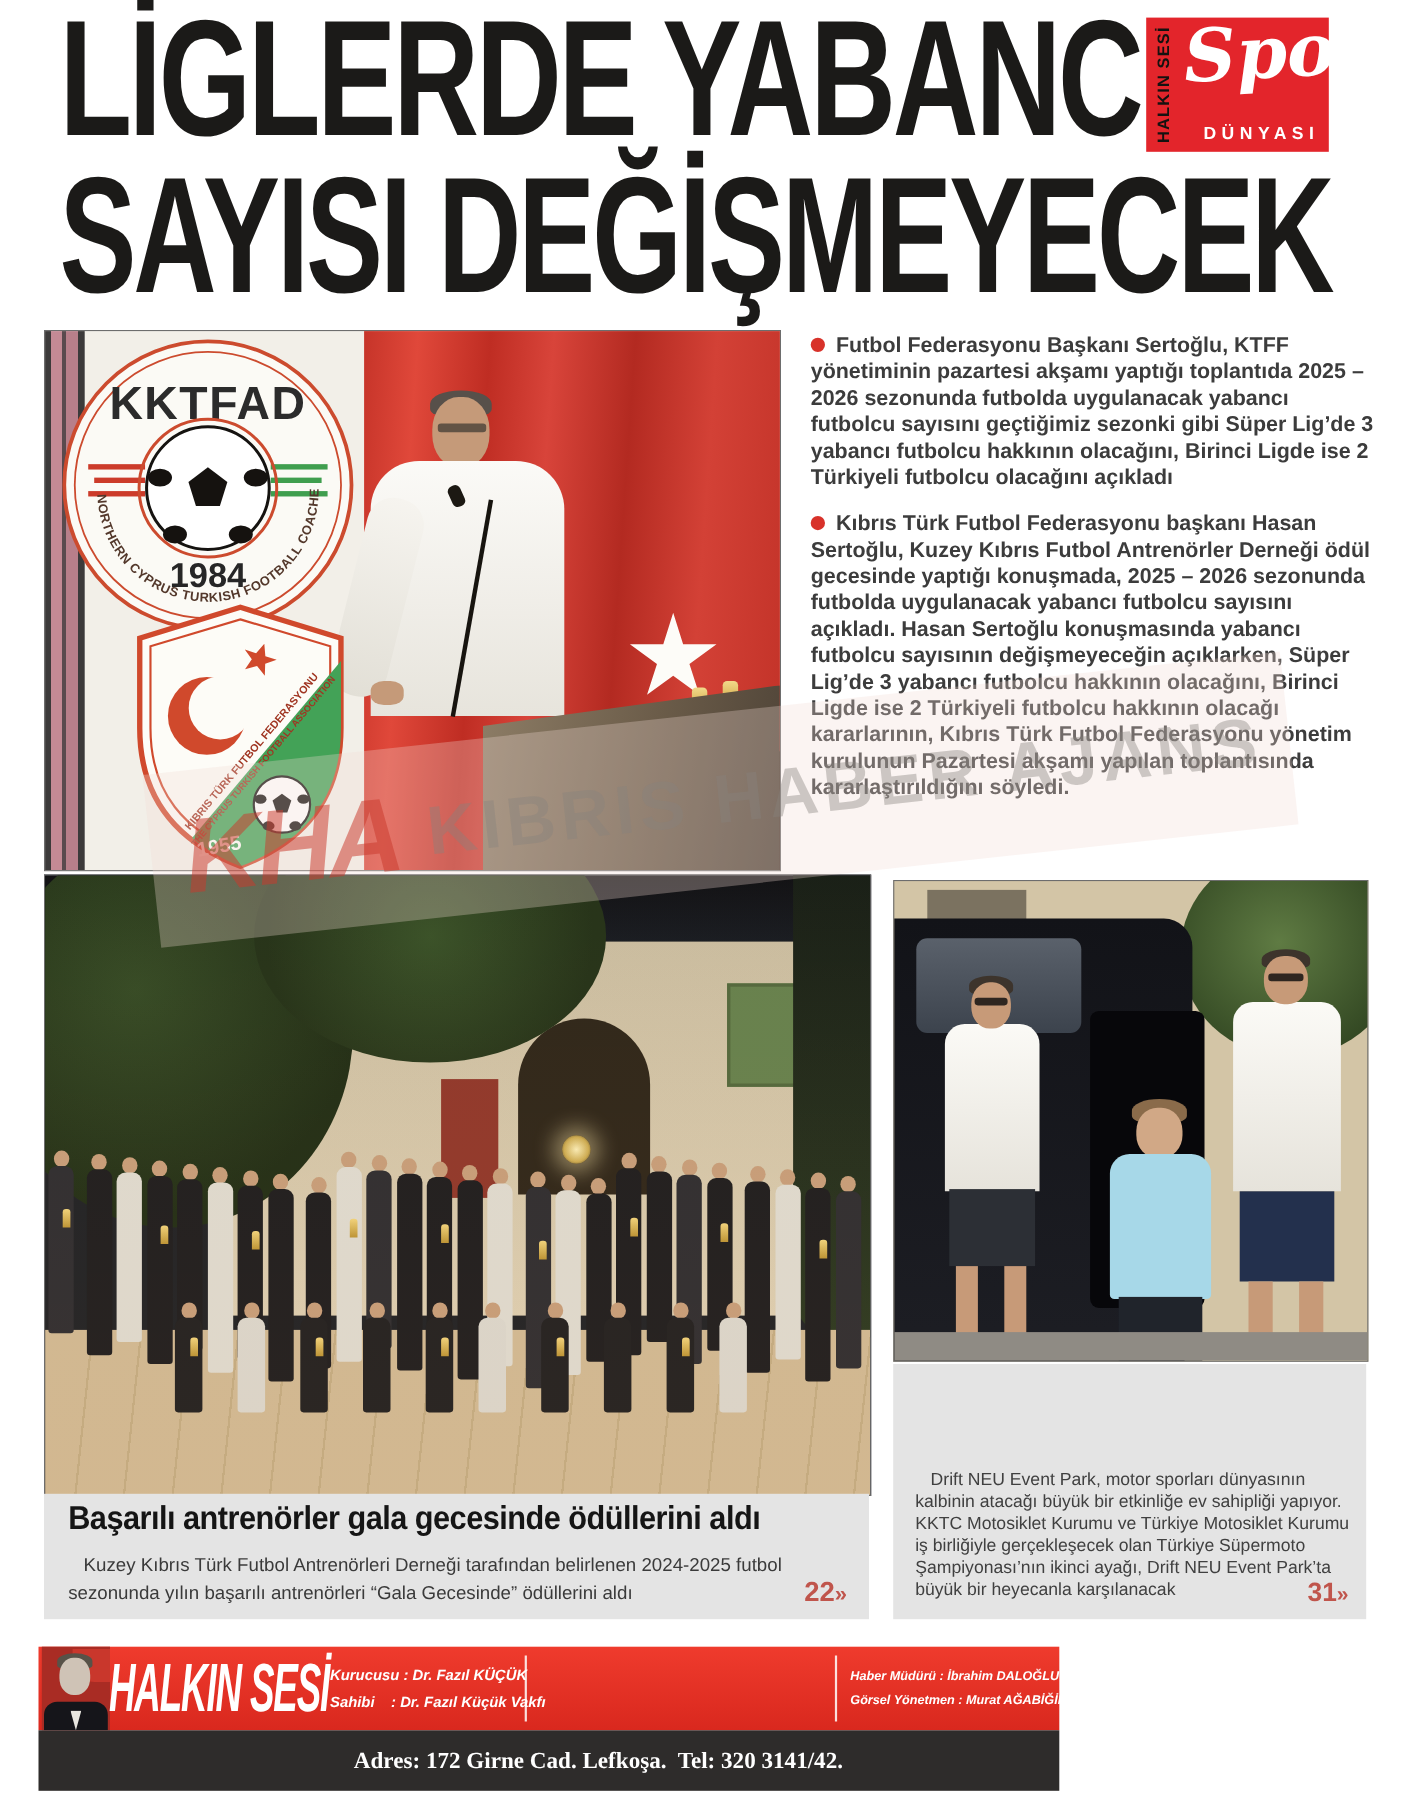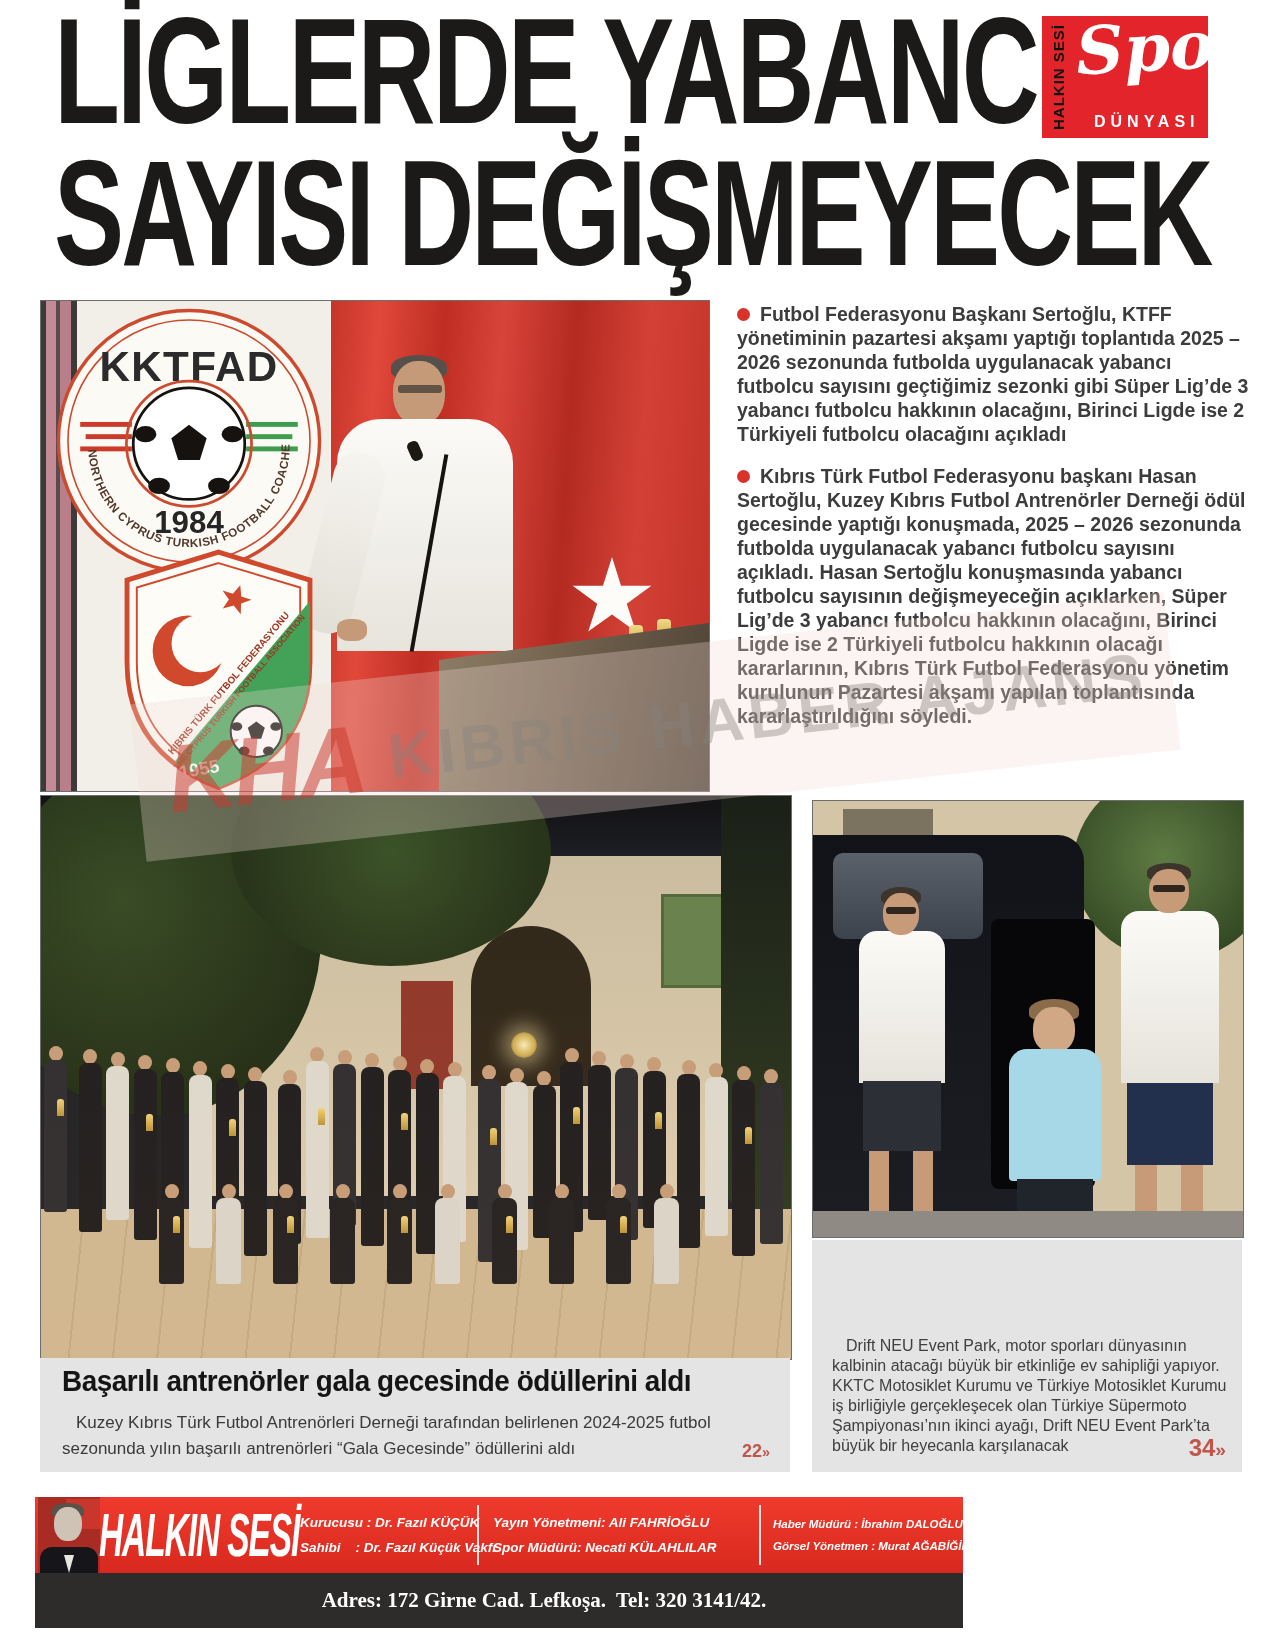--- a/index.html
+++ b/index.html
@@ -85,21 +85,21 @@
   .fig-trophy{position:absolute;left:55%;top:32%;width:7px;height:17px;border-radius:3px 3px 0 0;
      background:linear-gradient(#f0d37a,#b8902f);}
 
   
   .graybox{position:absolute;background:#e4e4e4;}
   .la-box{left:40px;top:1358px;width:750px;height:114px;}
   .la-headline{position:absolute;left:22px;top:6px;font-size:30px;font-weight:bold;color:#151515;
      white-space:nowrap;transform:scaleX(.93);transform-origin:left top;letter-spacing:-.5px;}
   .la-deck{position:absolute;left:22px;top:52px;width:650px;font-size:17px;line-height:26px;color:#3a3a3a;text-indent:14px;}
   .page-ref{position:absolute;font-weight:bold;color:#c0554c;}
-  .la-ref{right:20px;bottom:10px;font-size:18px;margin-left:22px;}
+  .la-ref{right:20px;bottom:10px;font-size:25px;margin-left:22px;}
   .ref-arrow{font-size:.8em;}
 
   
   .moto-photo{position:absolute;left:812px;top:800px;width:430px;height:436px;border:1px solid #6d6d6d;
      overflow:hidden;background:#d3c5a6;}
   .mp-win1{position:absolute;left:30px;top:8px;width:90px;height:56px;background:#7b7260;}
   .mp-tree{position:absolute;right:-30px;top:-30px;width:200px;height:190px;border-radius:50%;
      background:radial-gradient(circle at 45% 45%,#5f7b43,#324722 75%);}
   .mp-van{position:absolute;left:-25px;top:34px;width:296px;height:410px;border-radius:26px;
      background:linear-gradient(#121318,#1d1e24);}
@@ -442,41 +442,37 @@
 
     <div class="kid-hair"></div>
     <div class="kid-head"></div>
     <div class="kid-hood"></div>
     <div class="kid-pants"></div>
     <div class="mp-ground"></div>
   </div>
 
   <div class="graybox ra-box">
     <div class="ra-body">Drift NEU Event Park, motor sporları dünyasının kalbinin atacağı büyük bir etkinliğe ev sahipliği yapıyor. KKTC Motosiklet Kurumu ve Türkiye Motosiklet Kurumu iş birliğiyle gerçekleşecek olan Türkiye Süpermoto Şampiyonası’nın ikinci ayağı, Drift NEU Event Park’ta büyük bir heyecanla karşılanacak</div>
-    <div class="page-ref ra-ref"><span>34</span><span class="ref-arrow">»</span></div>
+    <div class="page-ref ra-ref"><span>31</span><span class="ref-arrow">»</span></div>
   </div>
 
   <div class="footer-red">
     <div class="portrait">
       <div class="portrait-flag"></div>
       <div class="portrait-hairf"></div>
       <div class="portrait-face"></div>
       <div class="portrait-suit"></div>
       <div class="portrait-shirt"></div>
     </div>
     <div class="fname">HALKIN SESİ</div>
     <div class="fcol" style="left:265px;">
       <div class="row">Kurucusu : Dr. Fazıl KÜÇÜK</div>
       <div class="row">Sahibi    : Dr. Fazıl Küçük Vakfı</div>
     </div>
     <div class="fdiv" style="left:442px;"></div>
-    <div class="fcol" style="left:458px;">
-      <div class="row">Yayın Yönetmeni: Ali FAHRİOĞLU</div>
-      <div class="row">Spor Müdürü: Necati KÜLAHLILAR</div>
-    </div>
     <div class="fdiv" style="left:724px;"></div>
     <div class="fcol fcol3" style="left:738px;">
       <div class="row">Haber Müdürü : İbrahim DALOĞLU</div>
       <div class="row">Görsel Yönetmen : Murat AĞABİĞİM</div>
     </div>
   </div>
 
   <div class="footer-dark">
     <div class="addr addr1">Adres: 172 Girne Cad. Lefkoşa.  Tel: 320 3141/42.</div>
   </div>

